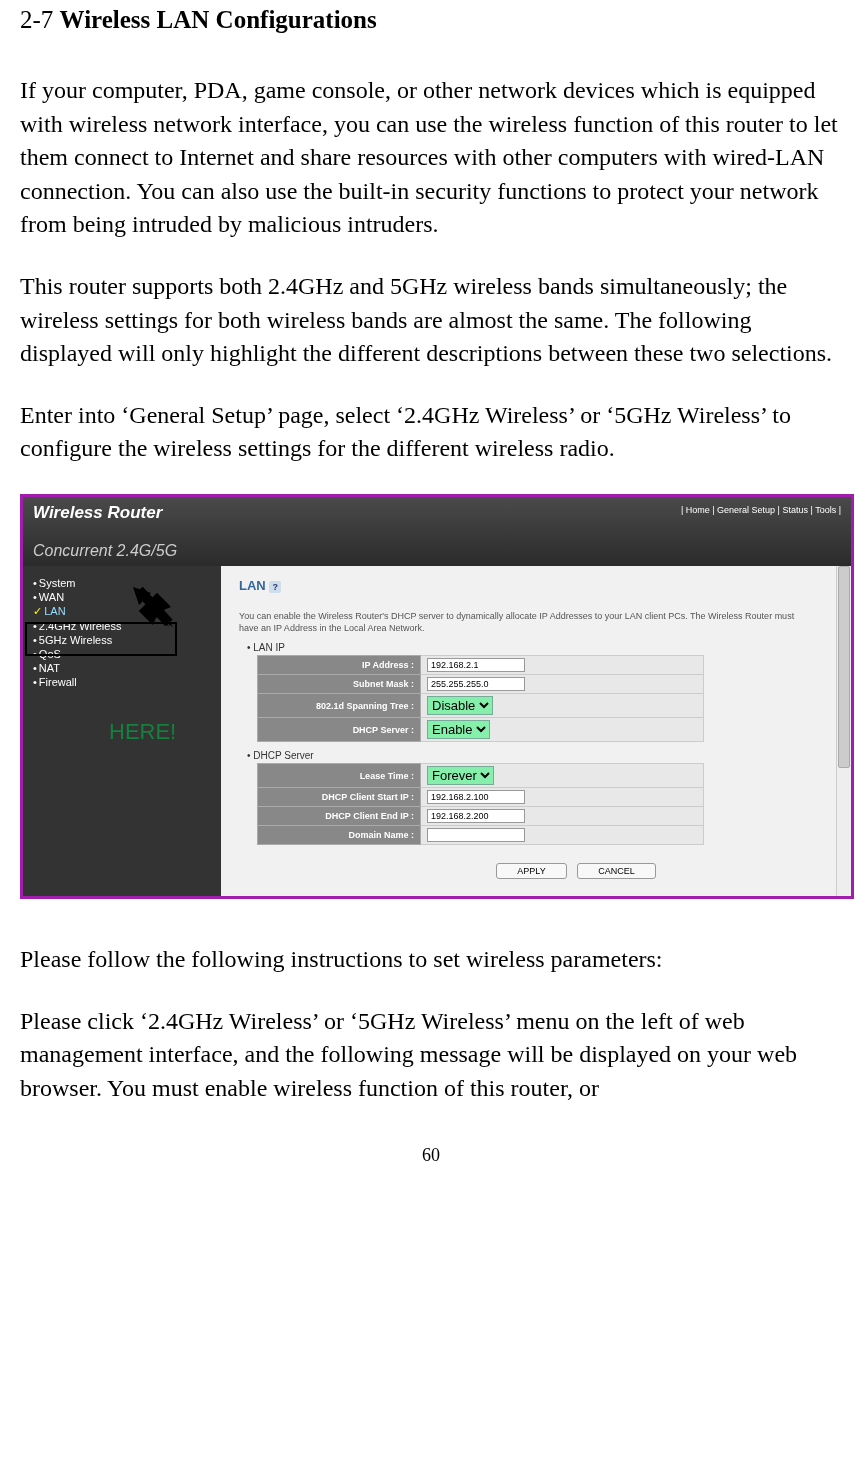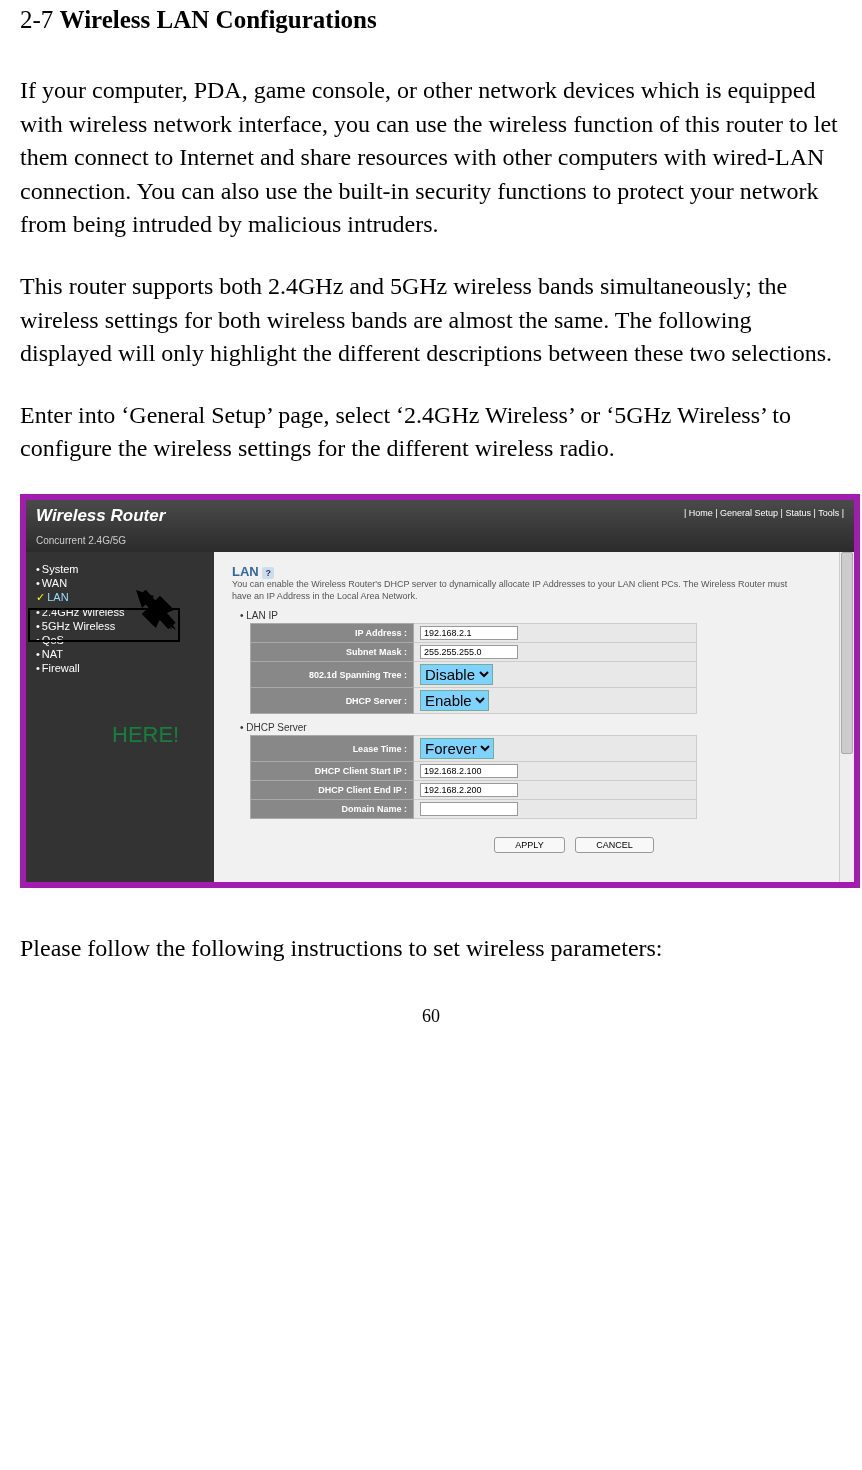--- a/index.html
+++ b/index.html
@@ -21,59 +21,60 @@
   .section-heading .bold {
     font-weight: bold;
   }
   .body-para {
     font-size: 24px;
     line-height: 1.4;
     margin: 0 0 28px 0;
   }
   .router-panel {
     margin: 0 0 20px 0;
-    border: 6px solid #a21caf;
+    border: 3px solid #a21caf;
     font-family: Arial, Helvetica, sans-serif;
     width: 828px;
     position: relative;
   }
   .router-header {
     background: linear-gradient(#4a4a4a, #2b2b2b);
     color: #fff;
     display: flex;
     justify-content: space-between;
     align-items: flex-start;
     padding: 6px 10px 6px 10px;
   }
   .router-title-block .rt1 {
     font-style: italic;
     font-weight: bold;
     font-size: 17px;
   }
   .router-title-block .rt2 {
-    font-size: 10px;
+    font-style: italic;
+    font-size: 16px;
     color: #ccc;
-    margin-top: 9px;
+    margin-top: 19px;
   }
   .router-nav {
     font-size: 9px;
     color: #fff;
     white-space: nowrap;
     margin-top: 2px;
   }
   .router-body {
     display: flex;
     background: #f1f1f1;
     min-height: 330px;
   }
   .sidebar {
     width: 188px;
     background: #333;
     color: #fff;
-    padding: 10px 0 0 0;
+    padding: 10px 10px 0 0;
     font-size: 11px;
     position: relative;
   }
   .sidebar-item {
     padding: 1px 8px 1px 10px;
     cursor: pointer;
   }
   .sidebar-item.active {
     color: #9df;
   }
@@ -115,21 +116,21 @@
     padding: 12px 18px 10px 18px;
     background: #f1f1f1;
     position: relative;
     font-size: 9px;
     color: #555;
   }
   .content-title {
     color: #336699;
     font-weight: bold;
     font-size: 13px;
-    margin-bottom: 0;
+    margin-bottom: 18px;
   }
   .help-icon {
     display: inline-block;
     background: #cde;
     color: #336;
     width: 12px;
     height: 12px;
     text-align: center;
     border-radius: 2px;
     font-size: 9px;
@@ -171,22 +172,22 @@
   }
   .mini-input {
     width: 90px;
     border: 1px solid #999;
     font-size: 9px;
     padding: 1px 3px;
     background: #fff;
   }
   .mini-select {
     border: 1px solid #7a9;
-    font-size: 15px;
-    background: #7dd3fc;
+    font-size: 13px;
+    background: #86efac;
   }
   .button-row {
     text-align: center;
     margin-top: 18px;
     margin-left: 80px;
   }
   .mini-button {
     font-size: 9px;
     padding: 2px 20px;
     background: #f8f8f8;
@@ -322,15 +323,16 @@
         <polygon points="6,4 16,14 24,6 36,18 30,24 40,40 24,30 18,36 6,24 14,16" fill="#000"></polygon>
         <polygon points="4,2 14,16 6,24 20,38 24,28 36,40 28,24 38,20 24,6 16,14" fill="#000"></polygon>
         <path d="M6 3 L36 36" stroke="#000" stroke-width="10" stroke-linecap="butt"></path>
         <polygon points="0,0 18,6 6,18" fill="#000"></polygon>
       </svg>
     </div>
     <div class="here-label">HERE!</div>
   </div>
 
   <p class="body-para" style="margin-top:44px">Please follow the following instructions to set wireless parameters:</p>
+  <p class="body-para">Please click ‘2.4GHz Wireless’ or ‘5GHz Wireless’ menu on the left of web management interface, and the following message will be displayed on your web browser. You must enable wireless function of this router, or</p>
 
   <div class="page-number">60</div>
 </div>
 
 </body></html>

